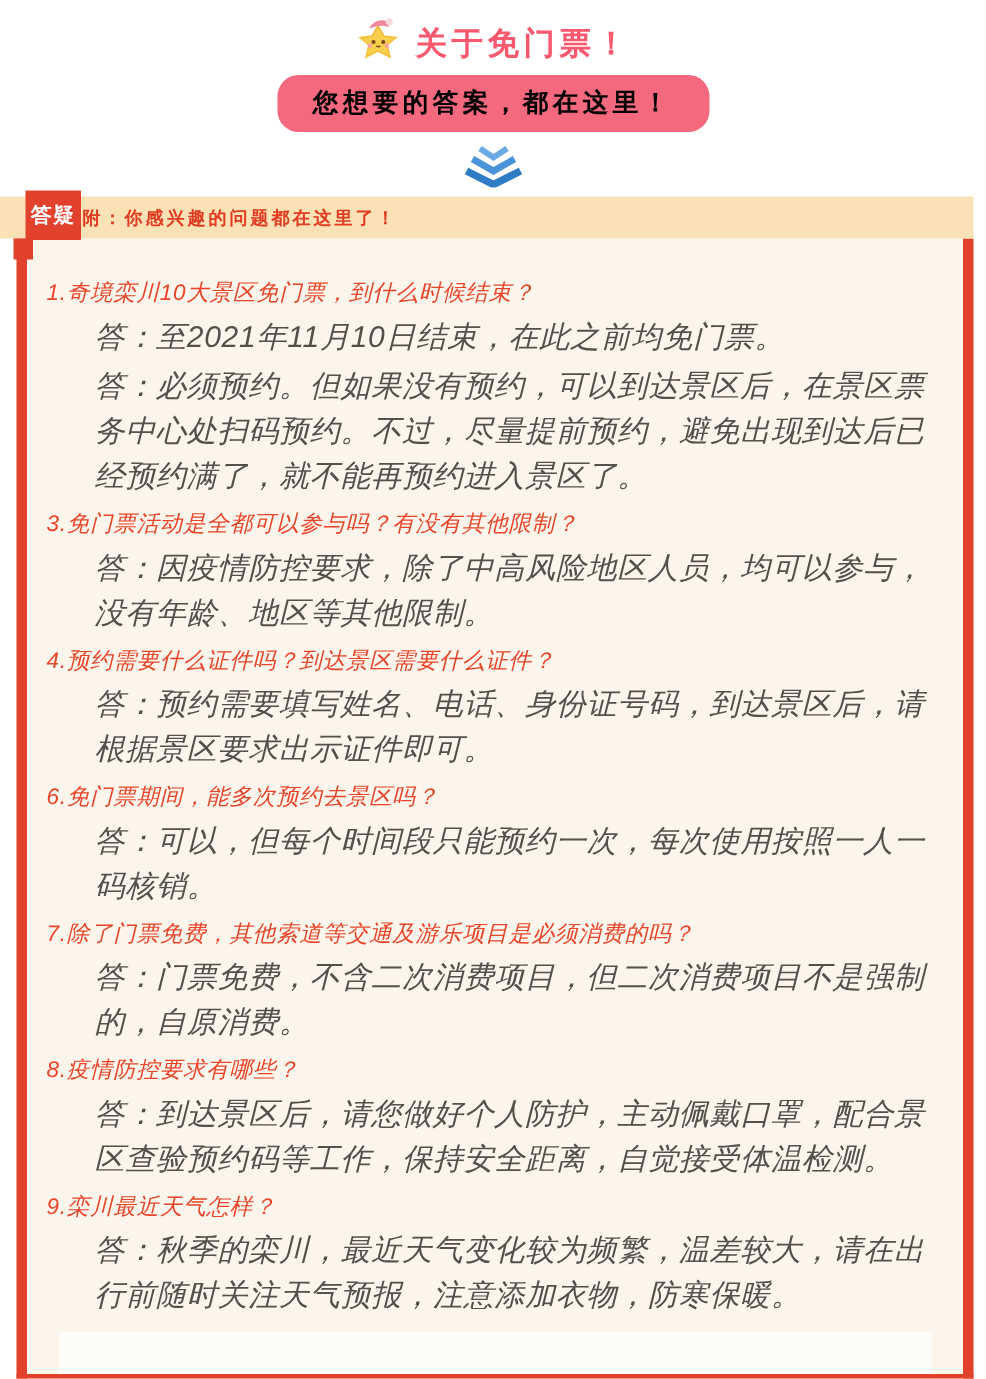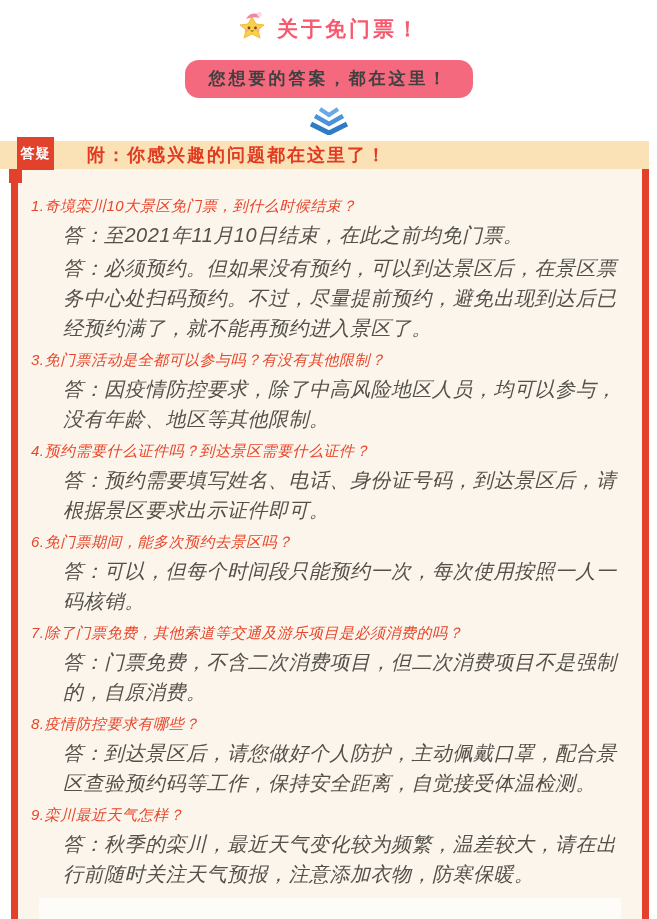--- a/index.html
+++ b/index.html
@@ -20,33 +20,33 @@
     width:657px;height:919px;background:#ffffff;overflow:hidden;
     font-family:"Liberation Sans","DejaVu Sans",sans-serif;
   }
   
   .hero{padding-top:13px;text-align:center;}
   .hero-title-row{display:flex;align-items:center;justify-content:center;gap:7px;height:32px;}
   .hero-title{
     font-size:21px;font-weight:bold;color:var(--title-pink);letter-spacing:3px;
   }
   .pill{
-    display:inline-block;margin-top:15px;background:var(--pill-pink);color:#404040;
+    display:inline-block;margin-top:5px;background:var(--pill-pink);color:#000000;
     font-size:17px;font-weight:bold;letter-spacing:3px;
     padding:7px 24px 8px 24px;border-radius:14px;
   }
   .chevrons{margin-top:9px;height:28px;}
   
   .faq-bar{
     margin-top:6px;margin-right:8px;height:28px;background:var(--bar-cream);
     position:relative;display:flex;align-items:center;
   }
   .faq-bar-text{
-    margin-left:87px;color:var(--banner-text-red);font-weight:bold;
-    font-size:18px;letter-spacing:2px;
+    margin-left:55px;color:var(--banner-text-red);font-weight:bold;
+    font-size:12px;letter-spacing:2px;
   }
   .faq-badge{
     position:absolute;left:17px;top:-4px;width:37px;height:33px;
     background:var(--accent-red);color:#ffffff;font-weight:bold;font-size:14px;
     display:flex;align-items:center;justify-content:center;letter-spacing:1px;
   }
   .badge-tail{
     position:absolute;left:9px;top:28px;width:13px;height:14px;background:var(--accent-red);
   }
   

